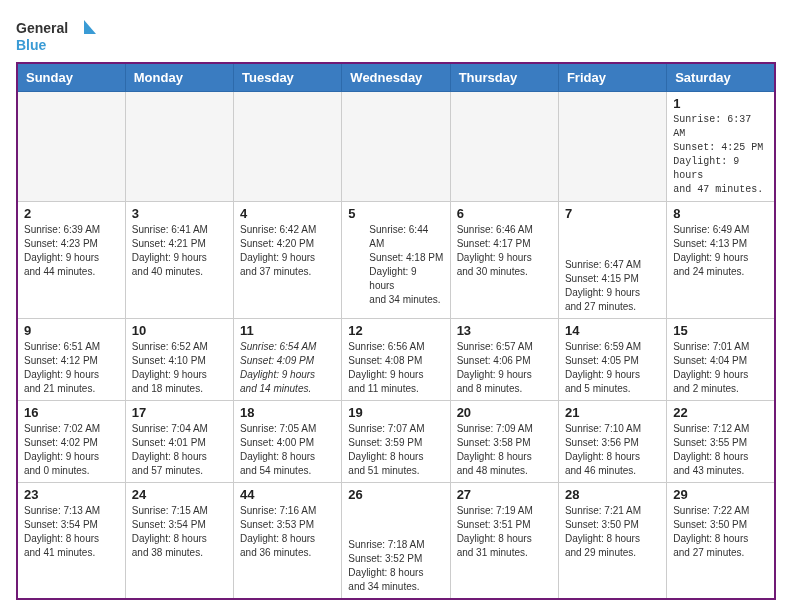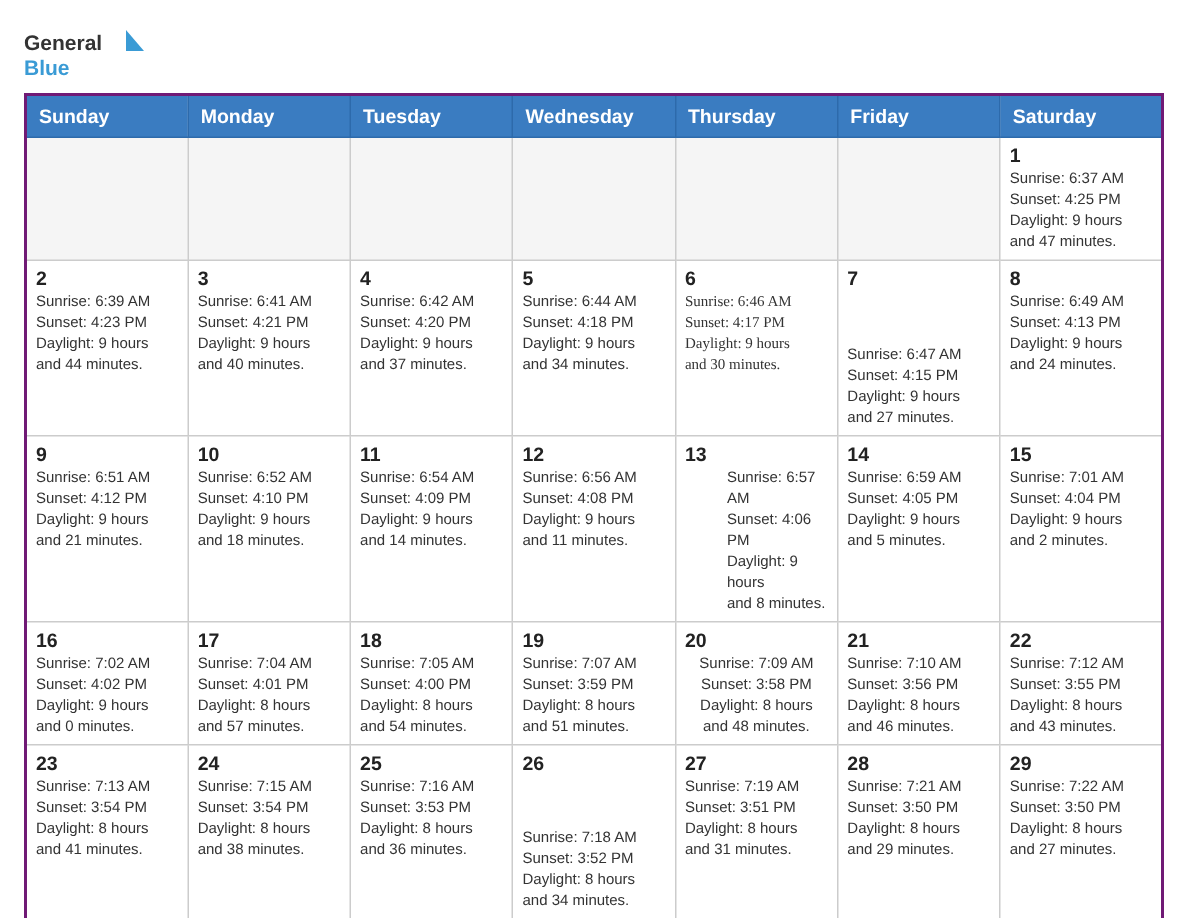--- a/index.html
+++ b/index.html
@@ -110,21 +110,21 @@
   <tbody id="calendar-body">
   <tr>
         <td class="empty"></td>
         <td class="empty"></td>
         <td class="empty"></td>
         <td class="empty"></td>
         <td class="empty"></td>
         <td class="empty"></td>
         <td>
           <span class="day-number">1</span>
-          <div class="day-info" style="white-space: pre-line;">Sunrise: 6:37 AM
+          <div class="day-info" style="white-space: pre-line; font-family: Liberation Mono, monospace;">Sunrise: 6:37 AM
 Sunset: 4:25 PM
 Daylight: 9 hours
 and 47 minutes.</div>
         </td>
       </tr>
       <tr>
         <td>
           <span class="day-number">2</span>
           <div class="day-info" style="white-space: pre-line;">Sunrise: 6:39 AM
 Sunset: 4:23 PM
@@ -140,28 +140,28 @@
         </td>
         <td>
           <span class="day-number">4</span>
           <div class="day-info" style="white-space: pre-line;">Sunrise: 6:42 AM
 Sunset: 4:20 PM
 Daylight: 9 hours
 and 37 minutes.</div>
         </td>
         <td>
           <span class="day-number">5</span>
-          <div class="day-info" style="white-space: pre-line;">Sunrise: 6:44 AM
+          <div class="day-info" style="white-space: pre-line; margin-left: 21px;">Sunrise: 6:44 AM
 Sunset: 4:18 PM
 Daylight: 9 hours
 and 34 minutes.</div>
         </td>
         <td>
           <span class="day-number">6</span>
-          <div class="day-info" style="white-space: pre-line; font-family: Liberation Serif, serif;">Sunrise: 6:46 AM
+          <div class="day-info" style="white-space: pre-line;">Sunrise: 6:46 AM
 Sunset: 4:17 PM
 Daylight: 9 hours
 and 30 minutes.</div>
         </td>
         <td>
           <span class="day-number">7</span>
           <div class="day-info" style="white-space: pre-line; margin-top: 37px;">Sunrise: 6:47 AM
 Sunset: 4:15 PM
 Daylight: 9 hours
 and 27 minutes.</div>
@@ -184,35 +184,35 @@
         </td>
         <td>
           <span class="day-number">10</span>
           <div class="day-info" style="white-space: pre-line;">Sunrise: 6:52 AM
 Sunset: 4:10 PM
 Daylight: 9 hours
 and 18 minutes.</div>
         </td>
         <td>
           <span class="day-number">11</span>
-          <div class="day-info" style="white-space: pre-line;">Sunrise: 6:54 AM
+          <div class="day-info" style="white-space: pre-line; font-style: italic;">Sunrise: 6:54 AM
 Sunset: 4:09 PM
 Daylight: 9 hours
 and 14 minutes.</div>
         </td>
         <td>
           <span class="day-number">12</span>
           <div class="day-info" style="white-space: pre-line;">Sunrise: 6:56 AM
 Sunset: 4:08 PM
 Daylight: 9 hours
 and 11 minutes.</div>
         </td>
         <td>
           <span class="day-number">13</span>
-          <div class="day-info" style="white-space: pre-line; margin-left: 28px;">Sunrise: 6:57 AM
+          <div class="day-info" style="white-space: pre-line;">Sunrise: 6:57 AM
 Sunset: 4:06 PM
 Daylight: 9 hours
 and 8 minutes.</div>
         </td>
         <td>
           <span class="day-number">14</span>
           <div class="day-info" style="white-space: pre-line;">Sunrise: 6:59 AM
 Sunset: 4:05 PM
 Daylight: 9 hours
 and 5 minutes.</div>
@@ -249,21 +249,21 @@
         </td>
         <td>
           <span class="day-number">19</span>
           <div class="day-info" style="white-space: pre-line;">Sunrise: 7:07 AM
 Sunset: 3:59 PM
 Daylight: 8 hours
 and 51 minutes.</div>
         </td>
         <td>
           <span class="day-number">20</span>
-          <div class="day-info" style="white-space: pre-line; text-align: center;">Sunrise: 7:09 AM
+          <div class="day-info" style="white-space: pre-line;">Sunrise: 7:09 AM
 Sunset: 3:58 PM
 Daylight: 8 hours
 and 48 minutes.</div>
         </td>
         <td>
           <span class="day-number">21</span>
           <div class="day-info" style="white-space: pre-line;">Sunrise: 7:10 AM
 Sunset: 3:56 PM
 Daylight: 8 hours
 and 46 minutes.</div>
@@ -285,21 +285,21 @@
 and 41 minutes.</div>
         </td>
         <td>
           <span class="day-number">24</span>
           <div class="day-info" style="white-space: pre-line;">Sunrise: 7:15 AM
 Sunset: 3:54 PM
 Daylight: 8 hours
 and 38 minutes.</div>
         </td>
         <td>
-          <span class="day-number">25</span>
+          <span class="day-number">44</span>
           <div class="day-info" style="white-space: pre-line;">Sunrise: 7:16 AM
 Sunset: 3:53 PM
 Daylight: 8 hours
 and 36 minutes.</div>
         </td>
         <td>
           <span class="day-number">26</span>
           <div class="day-info" style="white-space: pre-line; margin-top: 36px;">Sunrise: 7:18 AM
 Sunset: 3:52 PM
 Daylight: 8 hours

